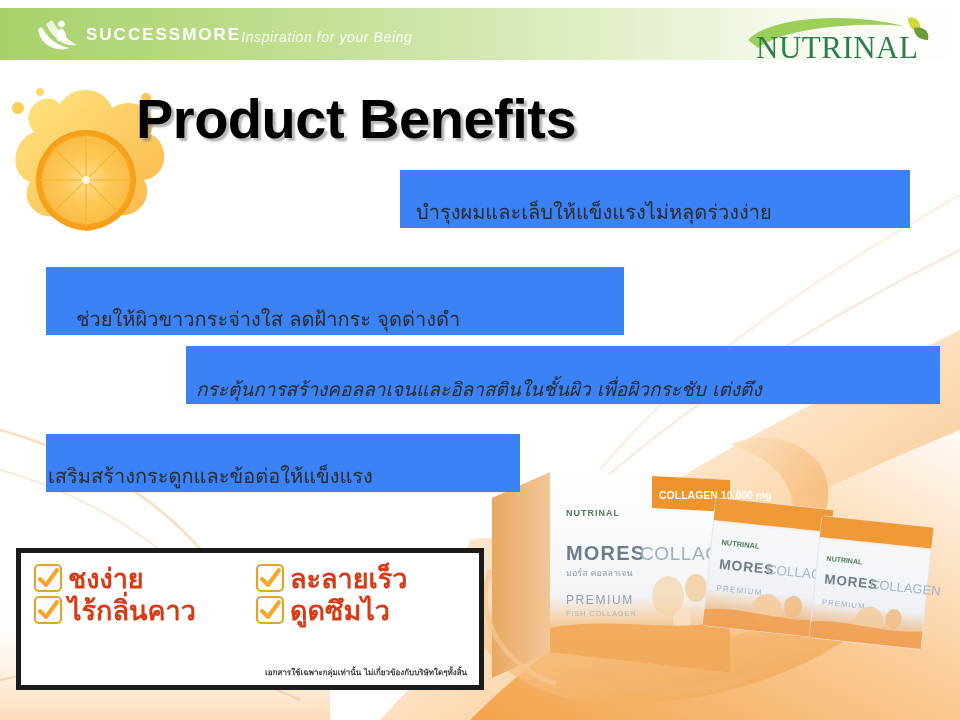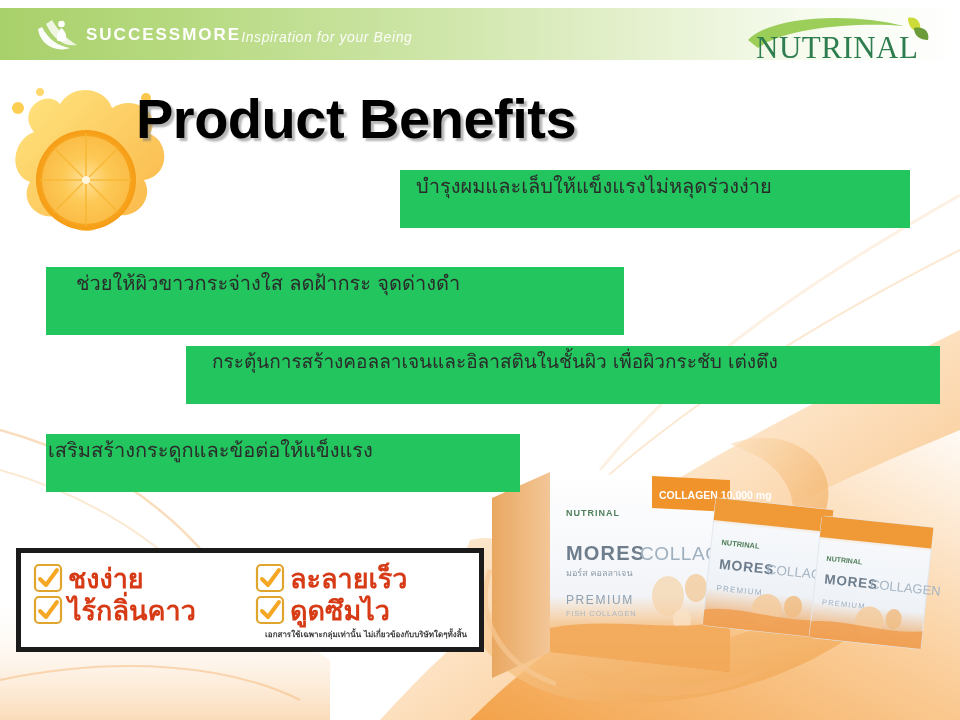--- a/index.html
+++ b/index.html
@@ -48,39 +48,39 @@
     font-family:"Liberation Sans",sans-serif;
     font-size:56px;font-weight:bold;letter-spacing:-0.5px;
     color:#000000;
     text-shadow:3px 3px 2px rgba(120,120,120,.55);
     white-space:nowrap;
   }
 
   
   .benefit{
     position:absolute;z-index:6;
-    background:#22c55e;
+    background:#3b82f6;
     color:#2b2b2b;
     font-family:"DejaVu Sans","Liberation Sans",sans-serif;
     font-size:20px;
-    display:flex;align-items:flex-start;
+    display:flex;align-items:flex-end;
     box-sizing:border-box;
     white-space:nowrap;
   }
   #benefit-1{left:400px;top:170px;width:510px;height:58px;padding-left:16px;}
   #benefit-2{left:46px; top:258px;width:578px;height:68px;padding-left:30px;margin-top:9px;}
-  #benefit-3{left:186px;top:346px;width:754px;height:58px;padding-left:26px;font-size:19px;}
+  #benefit-3{left:186px;top:346px;width:754px;height:58px;padding-left:10px;font-size:19px;font-style:italic;}
   #benefit-4{left:46px; top:434px;width:474px;height:58px;padding-left:2px;}
 
   
   .product-area{position:absolute;left:430px;top:420px;width:530px;height:300px;z-index:3;}
 
   
   .check-panel{
-    position:absolute;left:16px;top:548px;width:468px;height:104px;z-index:8;
+    position:absolute;left:16px;top:548px;width:468px;height:142px;z-index:8;
     background:#ffffff;border:5px solid #1b1b1b;box-sizing:border-box;
     padding:10px 12px 4px 12px;
   }
   .check-grid{
     display:grid;grid-template-columns:1fr 1fr;grid-template-rows:auto auto;
     column-gap:10px;row-gap:2px;
   }
   .check-item{display:flex;align-items:center;}
   .chk{width:30px;height:30px;flex:0 0 auto;margin-right:5px;}
   .chk-label{

